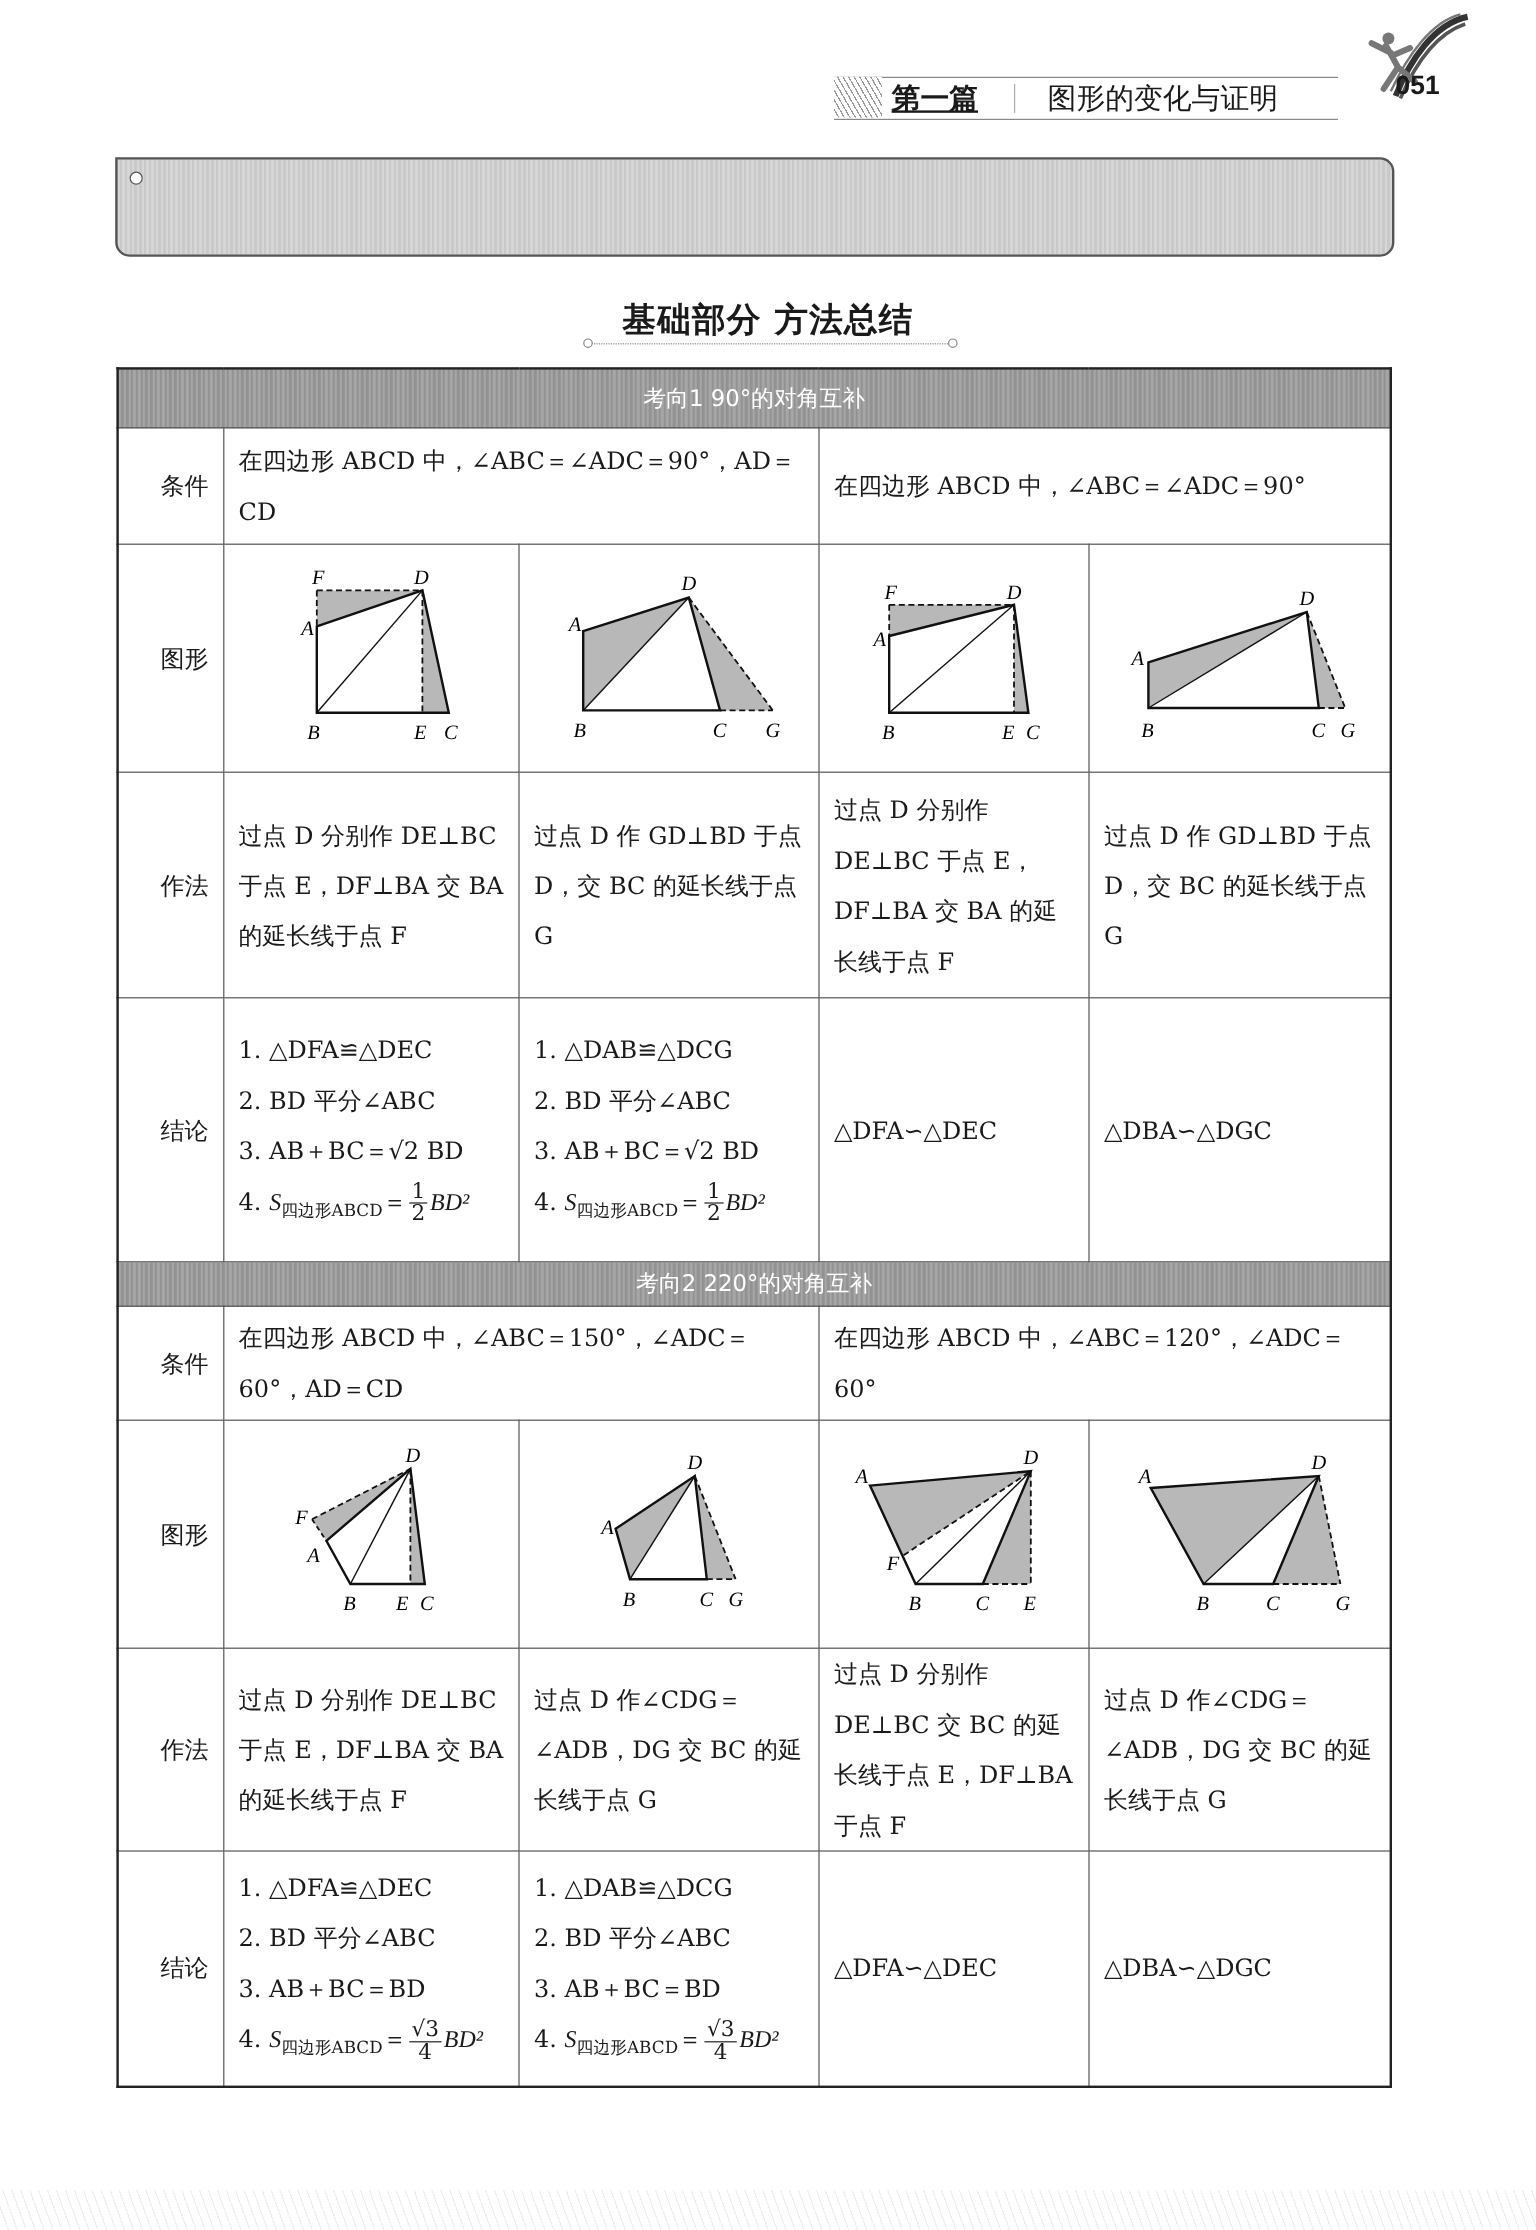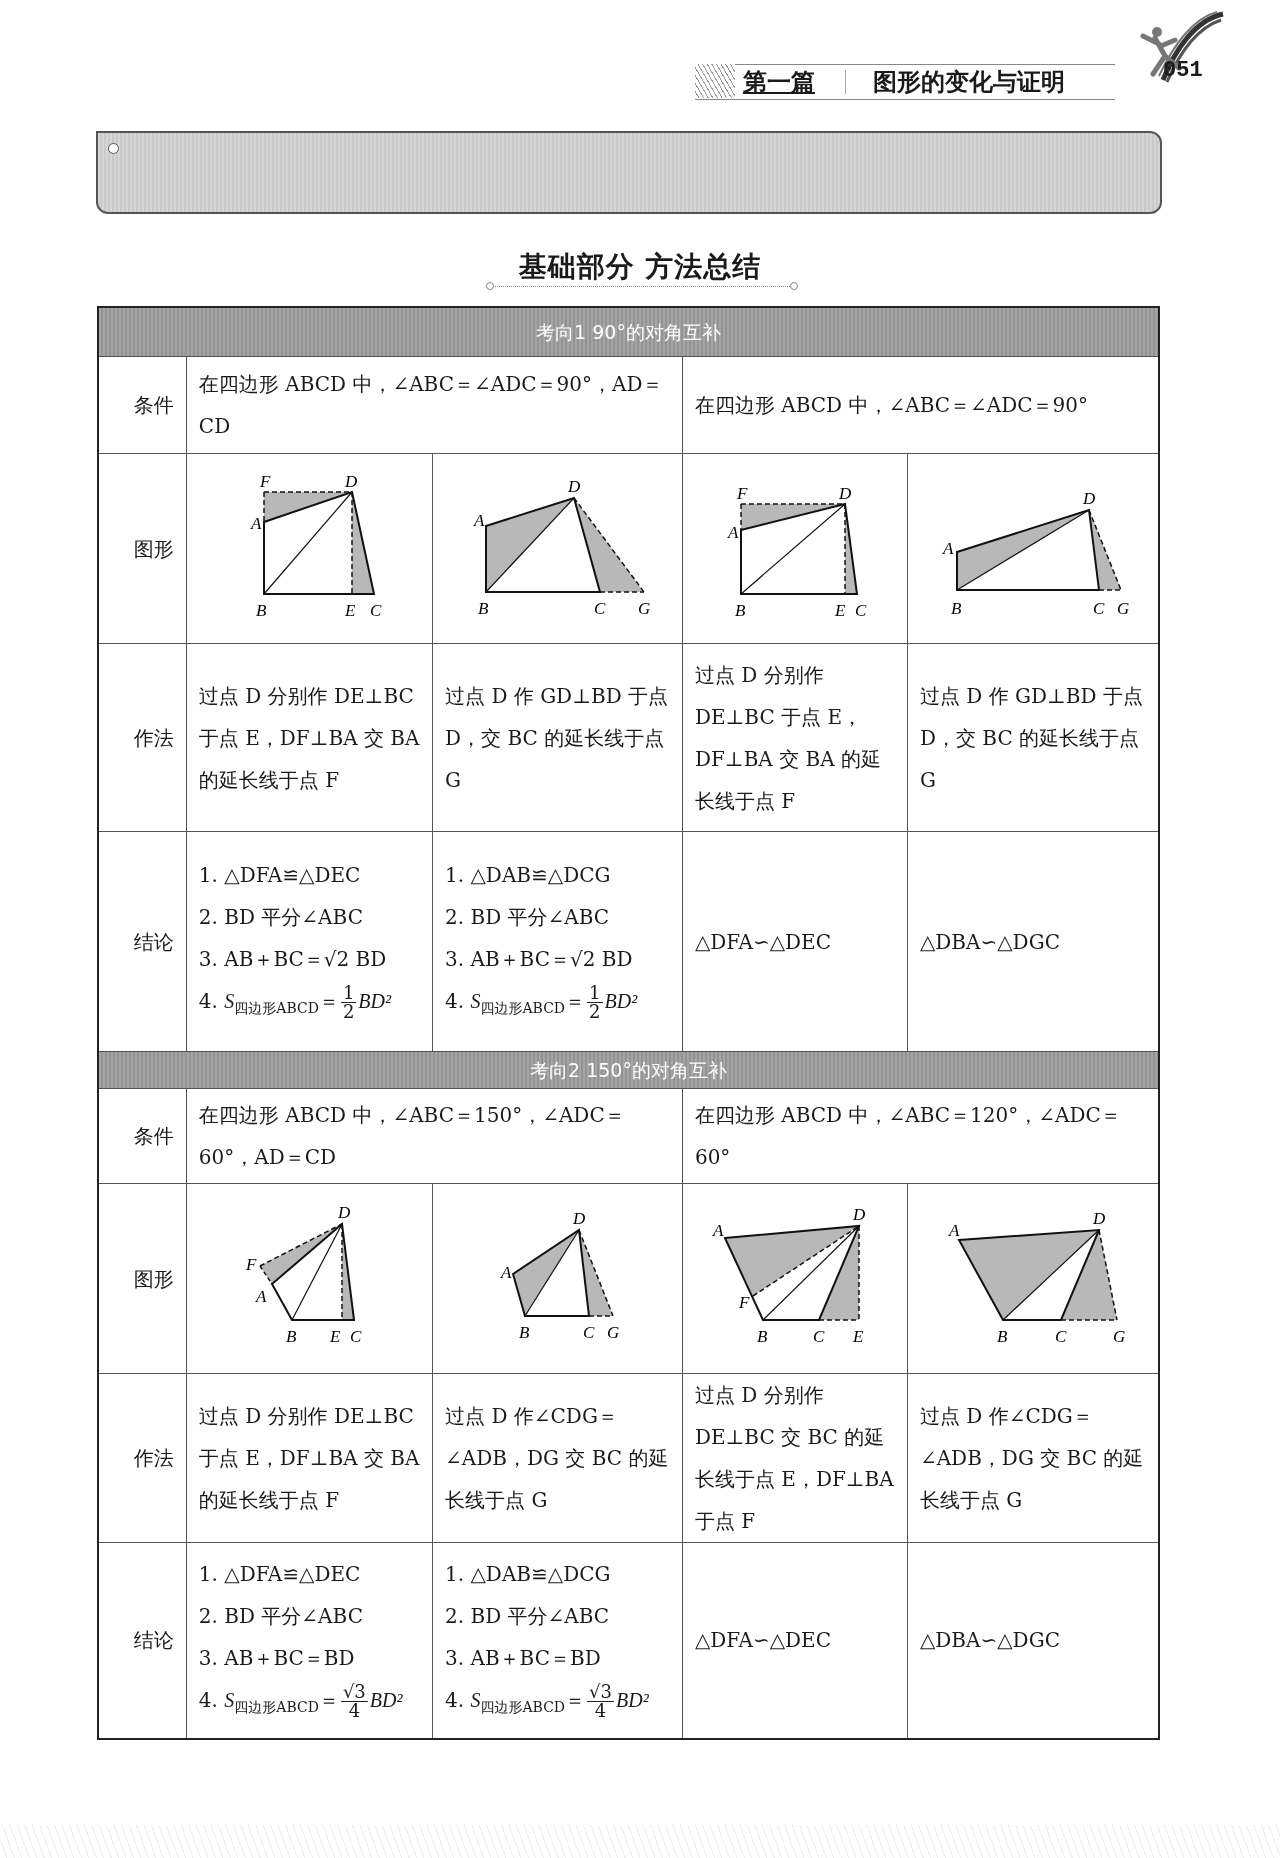--- a/index.html
+++ b/index.html
@@ -2,23 +2,23 @@
 <html><head>
 <meta charset="utf-8">
 <style>
   html,body{margin:0;padding:0;background:#fff;}
   body{width:1280px;height:1858px;position:relative;overflow:hidden;font-family:"DejaVu Serif","Liberation Serif",serif;color:#1a1a1a;}
   .hdr{position:absolute;left:695px;top:50px;width:430px;height:48px;}
   .hdr-bar{position:absolute;left:0;top:14px;width:420px;height:34px;border-top:1px solid #888;border-bottom:1px solid #888;}
   .hdr-hatch{position:absolute;left:0;top:14px;width:40px;height:34px;background:repeating-linear-gradient(60deg,#fff 0 3px,#999 3px 4px);}
   .hdr-part{position:absolute;left:48px;top:16px;font-family:"DejaVu Sans",sans-serif;font-weight:bold;font-size:24px;text-decoration:underline;}
   .hdr-sep{position:absolute;left:150px;top:20px;width:1px;height:24px;background:#aaa;}
-  .hdr-chap{position:absolute;left:178px;top:16px;font-family:"DejaVu Sans",sans-serif;font-weight:bold;font-size:24px;}
+  .hdr-chap{position:absolute;left:178px;top:16px;font-family:"DejaVu Sans",sans-serif;font-weight:normal;font-size:24px;}
   .runner{position:absolute;left:1135px;top:10px;width:90px;height:90px;}
-  .pageno{position:absolute;left:1163px;top:58px;font-family:Liberation Mono, monospace;font-weight:bold;font-size:22px;}
+  .pageno{position:absolute;left:1163px;top:58px;font-family:Liberation Sans, sans-serif;font-weight:bold;font-size:22px;}
   .banner{position:absolute;left:96px;top:131px;width:1062px;height:79px;border:2px solid #555;border-radius:0 12px 12px 12px;background:#cfcfcf;background-image:repeating-linear-gradient(90deg,rgba(255,255,255,.15) 0 2px,rgba(0,0,0,.03) 2px 4px);}
   .banner-hole{position:absolute;left:10px;top:10px;width:9px;height:9px;border:1.5px solid #555;border-radius:50%;background:#fff;}
   .banner-title{position:absolute;left:0;right:0;top:18px;text-align:center;font-family:"DejaVu Sans",sans-serif;font-weight:bold;font-size:31px;letter-spacing:2px;}
   .banner-title .mk{font-size:16px;font-weight:normal;margin:0 22px;font-style:italic;}
   .sub{position:absolute;left:0;width:1280px;top:248px;text-align:center;font-family:"DejaVu Sans",sans-serif;font-weight:bold;font-size:28px;letter-spacing:1px;}
   .sub-line{position:absolute;left:492px;top:286px;width:300px;border-top:1px dotted #888;}
   .sub-dot{position:absolute;top:282px;width:6px;height:6px;border:1px solid #888;border-radius:50%;background:#fff;}
   table.t{position:absolute;left:97px;top:306px;width:1063px;border-collapse:collapse;border:2px solid #222;font-size:20px;}
   table.t td{border:1px solid #555;vertical-align:middle;padding:0 12px;line-height:42px;}
   .kx td{background:#9a9a9a;background-image:repeating-linear-gradient(90deg,rgba(255,255,255,.12) 0 2px,rgba(0,0,0,.05) 2px 4px);color:#fff;text-align:center;font-family:"DejaVu Sans",sans-serif;font-weight:normal;font-size:19px;height:48px;line-height:48px;border:2px solid #333;}
@@ -172,21 +172,21 @@
       <div>1. △DAB≌△DCG</div>
       <div>2. BD 平分∠ABC</div>
       <div>3. AB＋BC＝√2 BD</div>
       <div><span>4.</span> <i class="m">S</i><sub class="s">四边形ABCD</sub>＝<span class="frac"><span class="num">1</span><span class="den">2</span></span><i class="m">BD²</i></div>
     </td>
     <td>△DFA∽△DEC</td>
     <td>△DBA∽△DGC</td>
   </tr>
 
   <tr class="kx">
-    <td colspan="5" style="height:36px;line-height:36px">考向2  150°的对角互补</td>
+    <td colspan="5" style="height:36px;line-height:36px">考向2  220°的对角互补</td>
   </tr>
   <tr style="height:95px">
     <td class="lab">条件</td>
     <td colspan="2">在四边形 ABCD 中，∠ABC＝150°，∠ADC＝60°，AD＝CD</td>
     <td colspan="2">在四边形 ABCD 中，∠ABC＝120°，∠ADC＝60°</td>
   </tr>
   <tr style="height:190px">
     <td class="lab">图形</td>
     <td class="fig">
       <svg width="170" height="150" viewBox="0 0 170 150">

